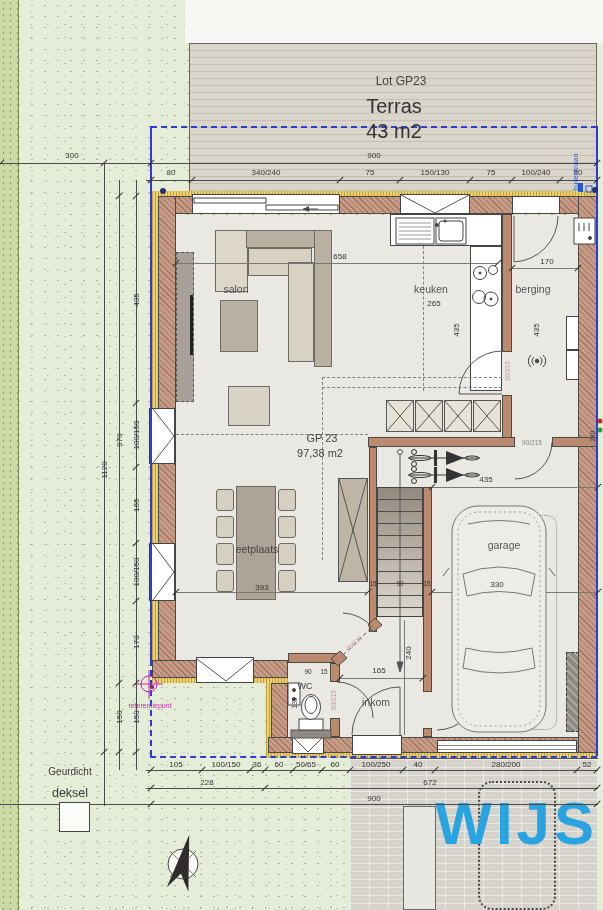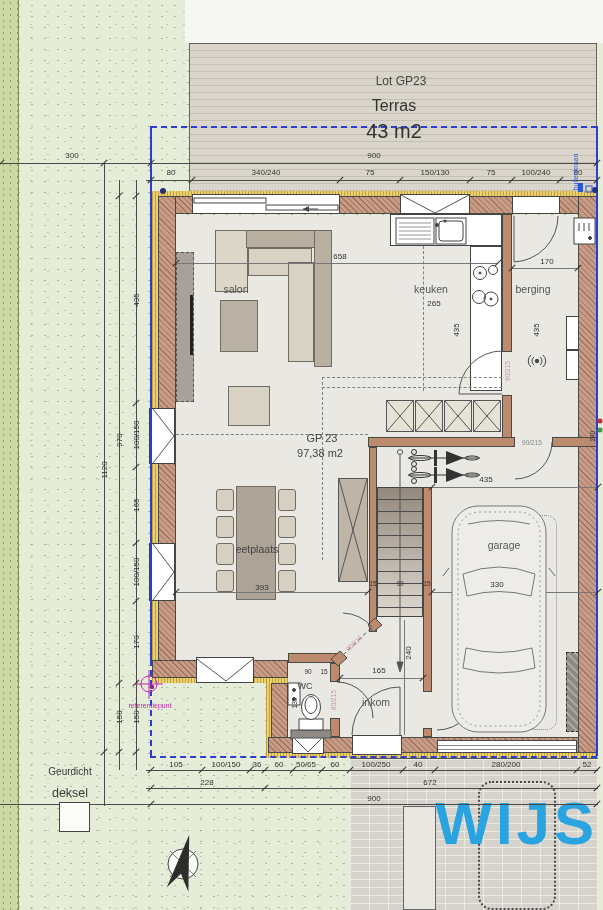--- a/index.html
+++ b/index.html
@@ -35,21 +35,21 @@
 </head>
 <body>
 
 <div id="plan">
 
   <div class="a" style="left:0;top:0;width:18px;height:910px;background:#ccd9a6;background-image:radial-gradient(rgba(90,110,55,.55) 1px,transparent 1px);background-size:7px 6px;border-right:1px solid #7d9355"></div>
   <div class="a" style="left:185px;top:0;width:418px;height:43px;background:#f6f6f3"></div>
 
   <div class="a" style="left:189px;top:43px;width:408px;height:153px;background:repeating-linear-gradient(180deg,#d9d5ca 0 6px,#c5c0b3 6px 7px);border:1px solid #66655e;box-sizing:border-box"></div>
   <div class="dim" style="left:401px;top:81px;font-size:12px;color:#444">Lot GP23</div>
-  <div class="dim" style="left:394px;top:106px;font-size:16px;color:#333">Terras</div>
+  <div class="dim" style="left:394px;top:106px;font-size:20px;color:#333">Terras</div>
   <div class="dim" style="left:394px;top:131px;font-size:20px;color:#333">43 m2</div>
 
   <div class="a" style="left:350px;top:758px;width:248px;height:152px;background-color:#d6d3cc;background-image:linear-gradient(#ebe9e4 1px,transparent 1px),linear-gradient(90deg,#ebe9e4 1px,transparent 1px);background-size:19px 8px;border-top:1px solid #555"></div>
   <div class="a" style="left:403px;top:806px;width:33px;height:104px;background:#e9e7e1;border:1px solid #666;box-sizing:border-box;z-index:12"></div>
   <div class="a" style="left:478px;top:781px;width:78px;height:129px;border:2px dotted #4a4a4a;border-radius:14px;box-sizing:border-box;z-index:12"></div>
 
   <div class="a" style="left:330px;top:768px;width:268px;height:116px;font-size:60px;line-height:112px;font-weight:bold;letter-spacing:4px;text-align:right;color:#2aa4e1;z-index:14">WIJS</div>
 
   <div class="hl" style="left:0;top:163px;width:598px"></div>
   <div class="hl" style="left:146px;top:180px;width:452px"></div>

